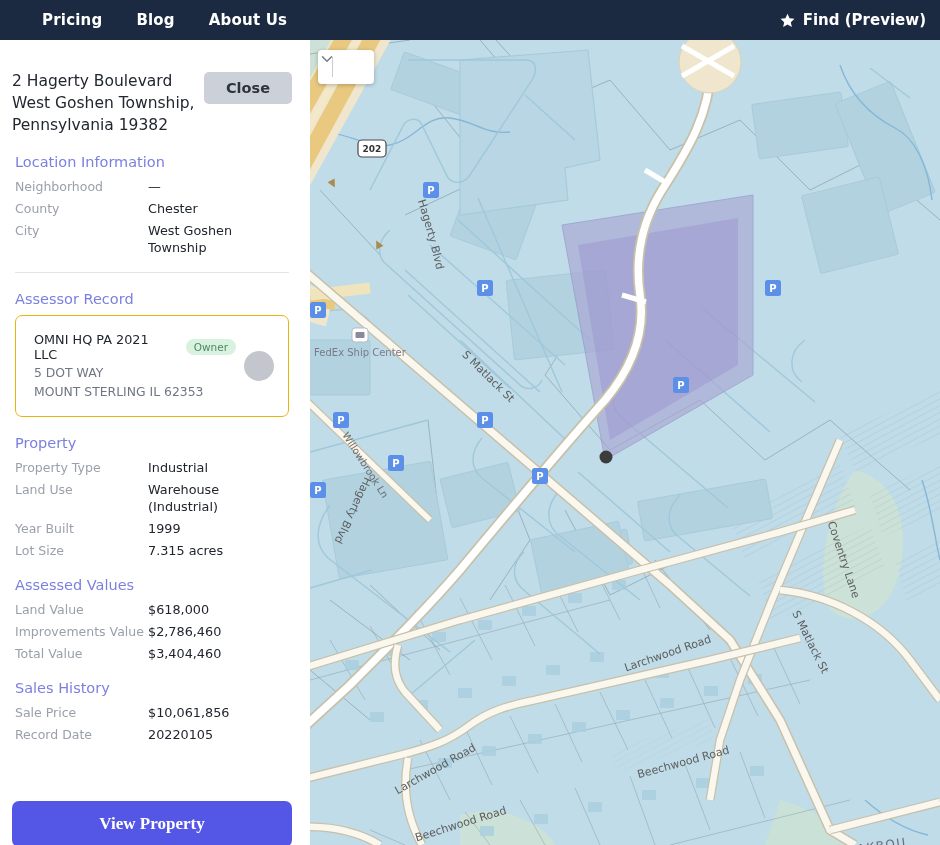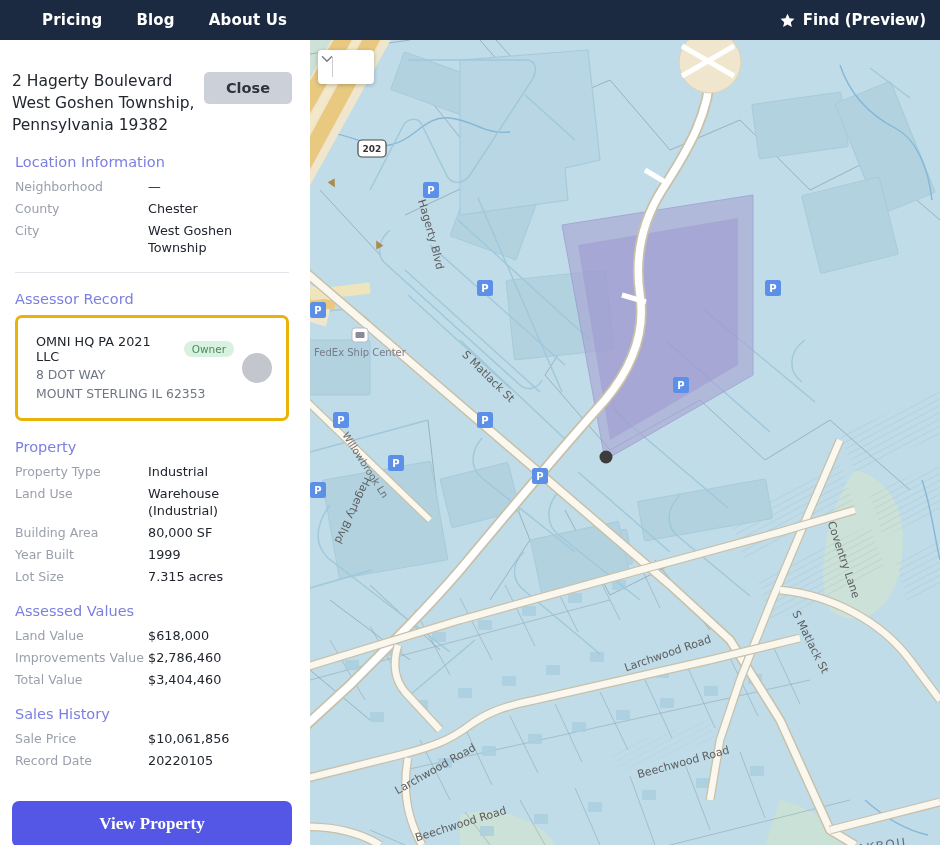--- a/index.html
+++ b/index.html
@@ -99,21 +99,21 @@
     color: #9aa0ab; font-size: 12.5px; width: 133px;
     flex: 0 0 133px; line-height: 17px;
   }
   .kv .v {
     color: #20252e; font-size: 12.8px; line-height: 17px;
   }
   .hr { height: 1px; background: #e3e3ea; margin: 16px 3px 0 3px; }
 
   .assessor-card {
     margin: 8px 3px 0 3px;
-    border: 3px solid #eab308;
+    border: 1px solid #eab308;
     border-radius: 7px;
     background: rgba(255,255,255,0.55);
     padding: 16px 14px 16px 18px;
     display: flex; align-items: center;
   }
   .assessor-text { flex: 1 1 auto; }
   .owner-line { display: flex; align-items: center; gap: 10px; }
   .owner-name { font-size: 12.8px; color: #20252e; }
   .owner-badge {
     background: #d9f2df; color: #4b8a60;
@@ -482,39 +482,35 @@
       </div>
       <div class="hr"></div>
 
       <div class="sec-title">Assessor Record</div>
       <div class="assessor-card">
         <div class="assessor-text">
           <div class="owner-line">
             <span class="owner-name">OMNI HQ PA 2021 LLC</span>
             <span class="owner-badge">Owner</span>
           </div>
-          <div class="owner-addr">8 DOT WAY</div>
+          <div class="owner-addr">5 DOT WAY</div>
           <div class="owner-addr">MOUNT STERLING IL 62353</div>
         </div>
         <div class="avatar"></div>
       </div>
 
       <div class="sec-title">Property</div>
       <div>
         <div class="kv">
           <span class="k">Property Type</span>
           <span class="v">Industrial</span>
         </div>
         <div class="kv">
           <span class="k">Land Use</span>
           <span class="v">Warehouse (Industrial)</span>
-        </div>
-        <div class="kv">
-          <span class="k">Building Area</span>
-          <span class="v">80,000 SF</span>
         </div>
         <div class="kv">
           <span class="k">Year Built</span>
           <span class="v">1999</span>
         </div>
         <div class="kv">
           <span class="k">Lot Size</span>
           <span class="v">7.315 acres</span>
         </div>
       </div>

